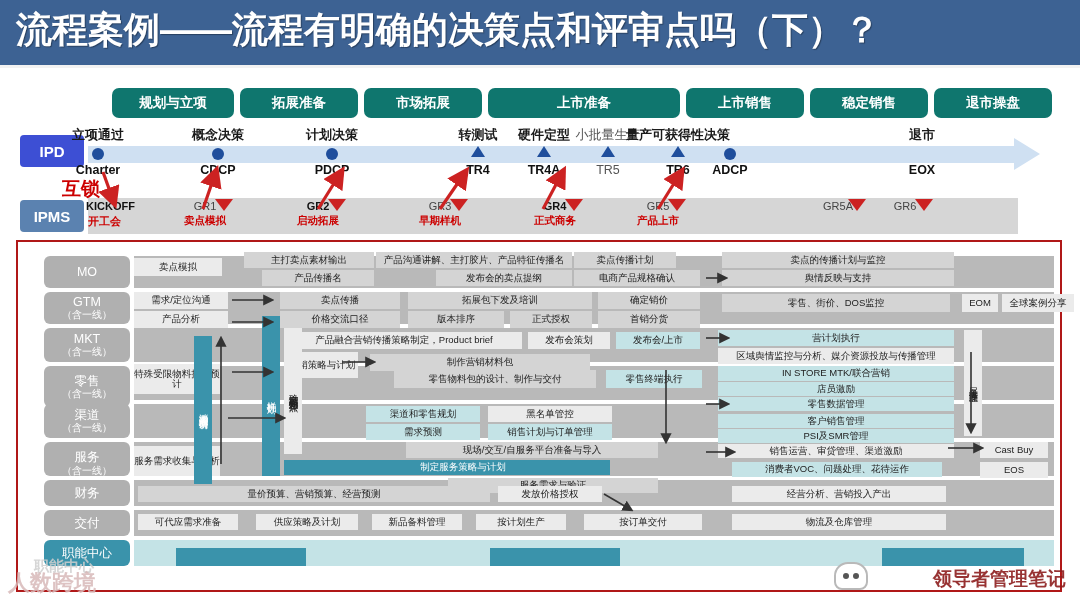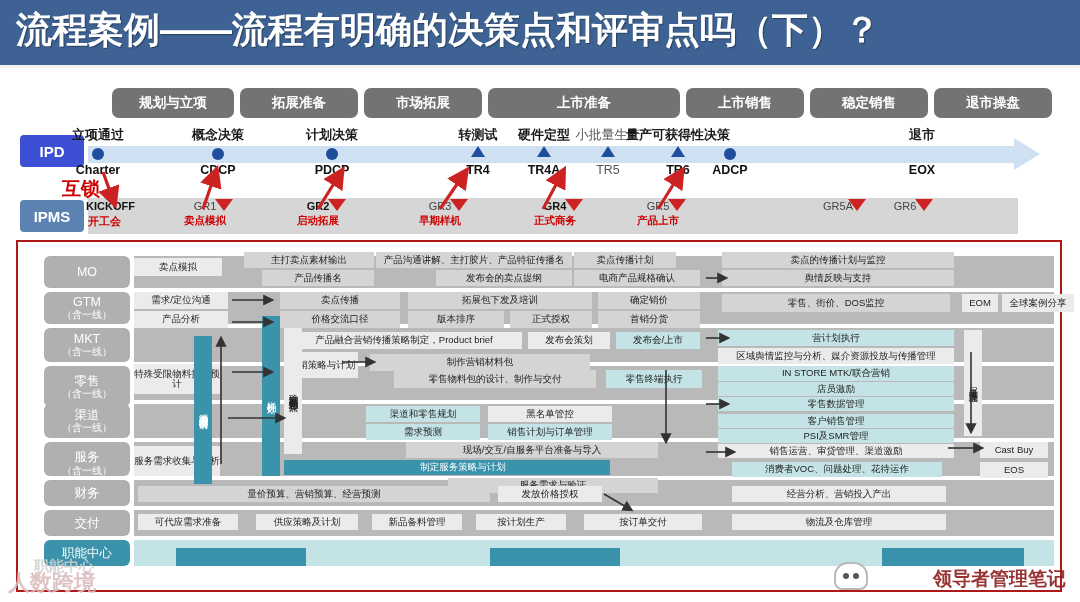--- a/index.html
+++ b/index.html
@@ -17,21 +17,21 @@
   }
   .titlebar .txt{
     position:absolute; left:16px; top:6px;
     font-size:36px; font-weight:bold; color:#ffffff;
     letter-spacing:0px; white-space:nowrap;
     text-shadow:1px 1px 1px rgba(0,0,0,.35);
   }
 
   
   .pill{
-    position:absolute; height:30px; background:#737373;
+    position:absolute; height:30px; background:#0f766e;
     border-radius:7px; color:#fff; font-size:13.5px; font-weight:bold;
     display:flex; align-items:center; justify-content:center;
     white-space:nowrap;
   }
 
   
   .badge{
     position:absolute; border-radius:4px; color:#fff;
     font-size:15px; font-weight:bold;
     display:flex; align-items:center; justify-content:center;

